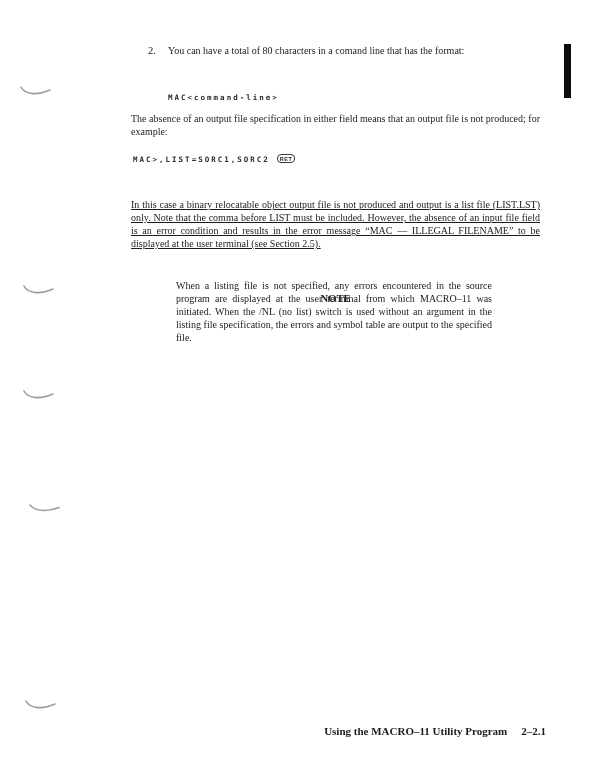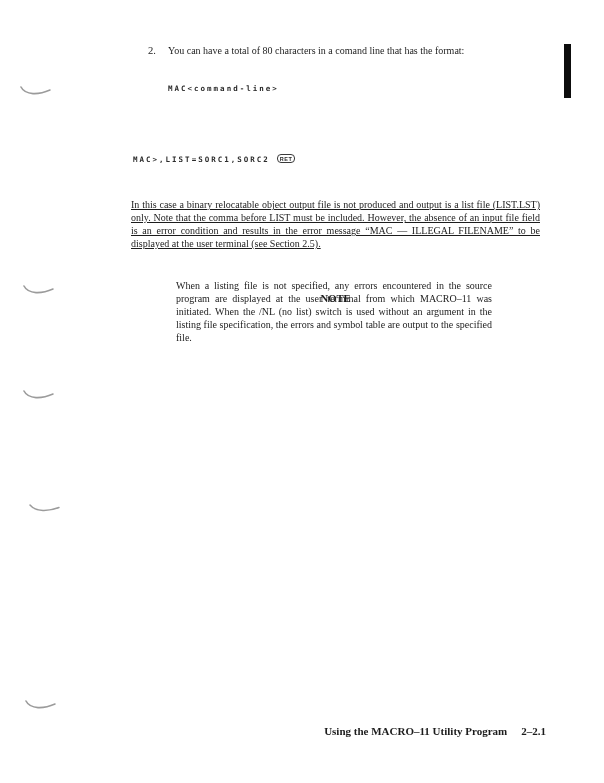--- a/index.html
+++ b/index.html
@@ -56,21 +56,21 @@
   }
   .code-line {
     position: absolute;
     font-family: "DejaVu Sans Mono", "Liberation Mono", monospace;
     font-size: 7.5px;
     font-weight: bold;
     letter-spacing: 2px;
     color: #2a2a2a;
     white-space: nowrap;
   }
-  .code-format { left: 168px; top: 84px; }
+  .code-format { left: 168px; top: 93px; }
   .code-example { left: 133px; top: 154px; }
   .ret-key {
     display: inline-block;
     font-family: "Liberation Sans", sans-serif;
     font-size: 5.5px;
     font-weight: bold;
     letter-spacing: 0.5px;
     border: 1px solid #3a3a3a;
     border-radius: 4px;
     padding: 1px 2px 0 2px;
@@ -152,20 +152,21 @@
 
   <div class="change-bar"></div>
 
   <div class="list-item">
     <span class="list-num">2.</span>
     <div class="list-body body-text">You can have a total of 80 characters in a comand line that has the format:</div>
   </div>
 
   <div class="code-line code-format">MAC&lt;command-line&gt;</div>
 
+  <p class="body-text para-output-spec">The absence of an output file specification in either field means that an output file is not produced; for example:</p>
 
   <div class="code-line code-example">
     <span>MAC&gt;,LIST=SORC1,SORC2</span><span class="ret-key">RET</span>
   </div>
 
   <p class="body-text para-in-this-case">In this case a binary relocatable object output file is not produced and output is a list file (LIST.LST) only. Note that the comma before LIST must be included. However, the absence of an input file field is an error condition and results in the error message “MAC — ILLEGAL FILENAME” to be displayed at the user terminal (see Section 2.5).</p>
 
   <div class="note-heading">NOTE</div>
 
   <p class="body-text note-body">When a listing file is not specified, any errors encountered in the source program are displayed at the user terminal from which MACRO–11 was initiated. When the /NL (no list) switch is used without an argument in the listing file specifi­cation, the errors and symbol table are output to the specified file.</p>

